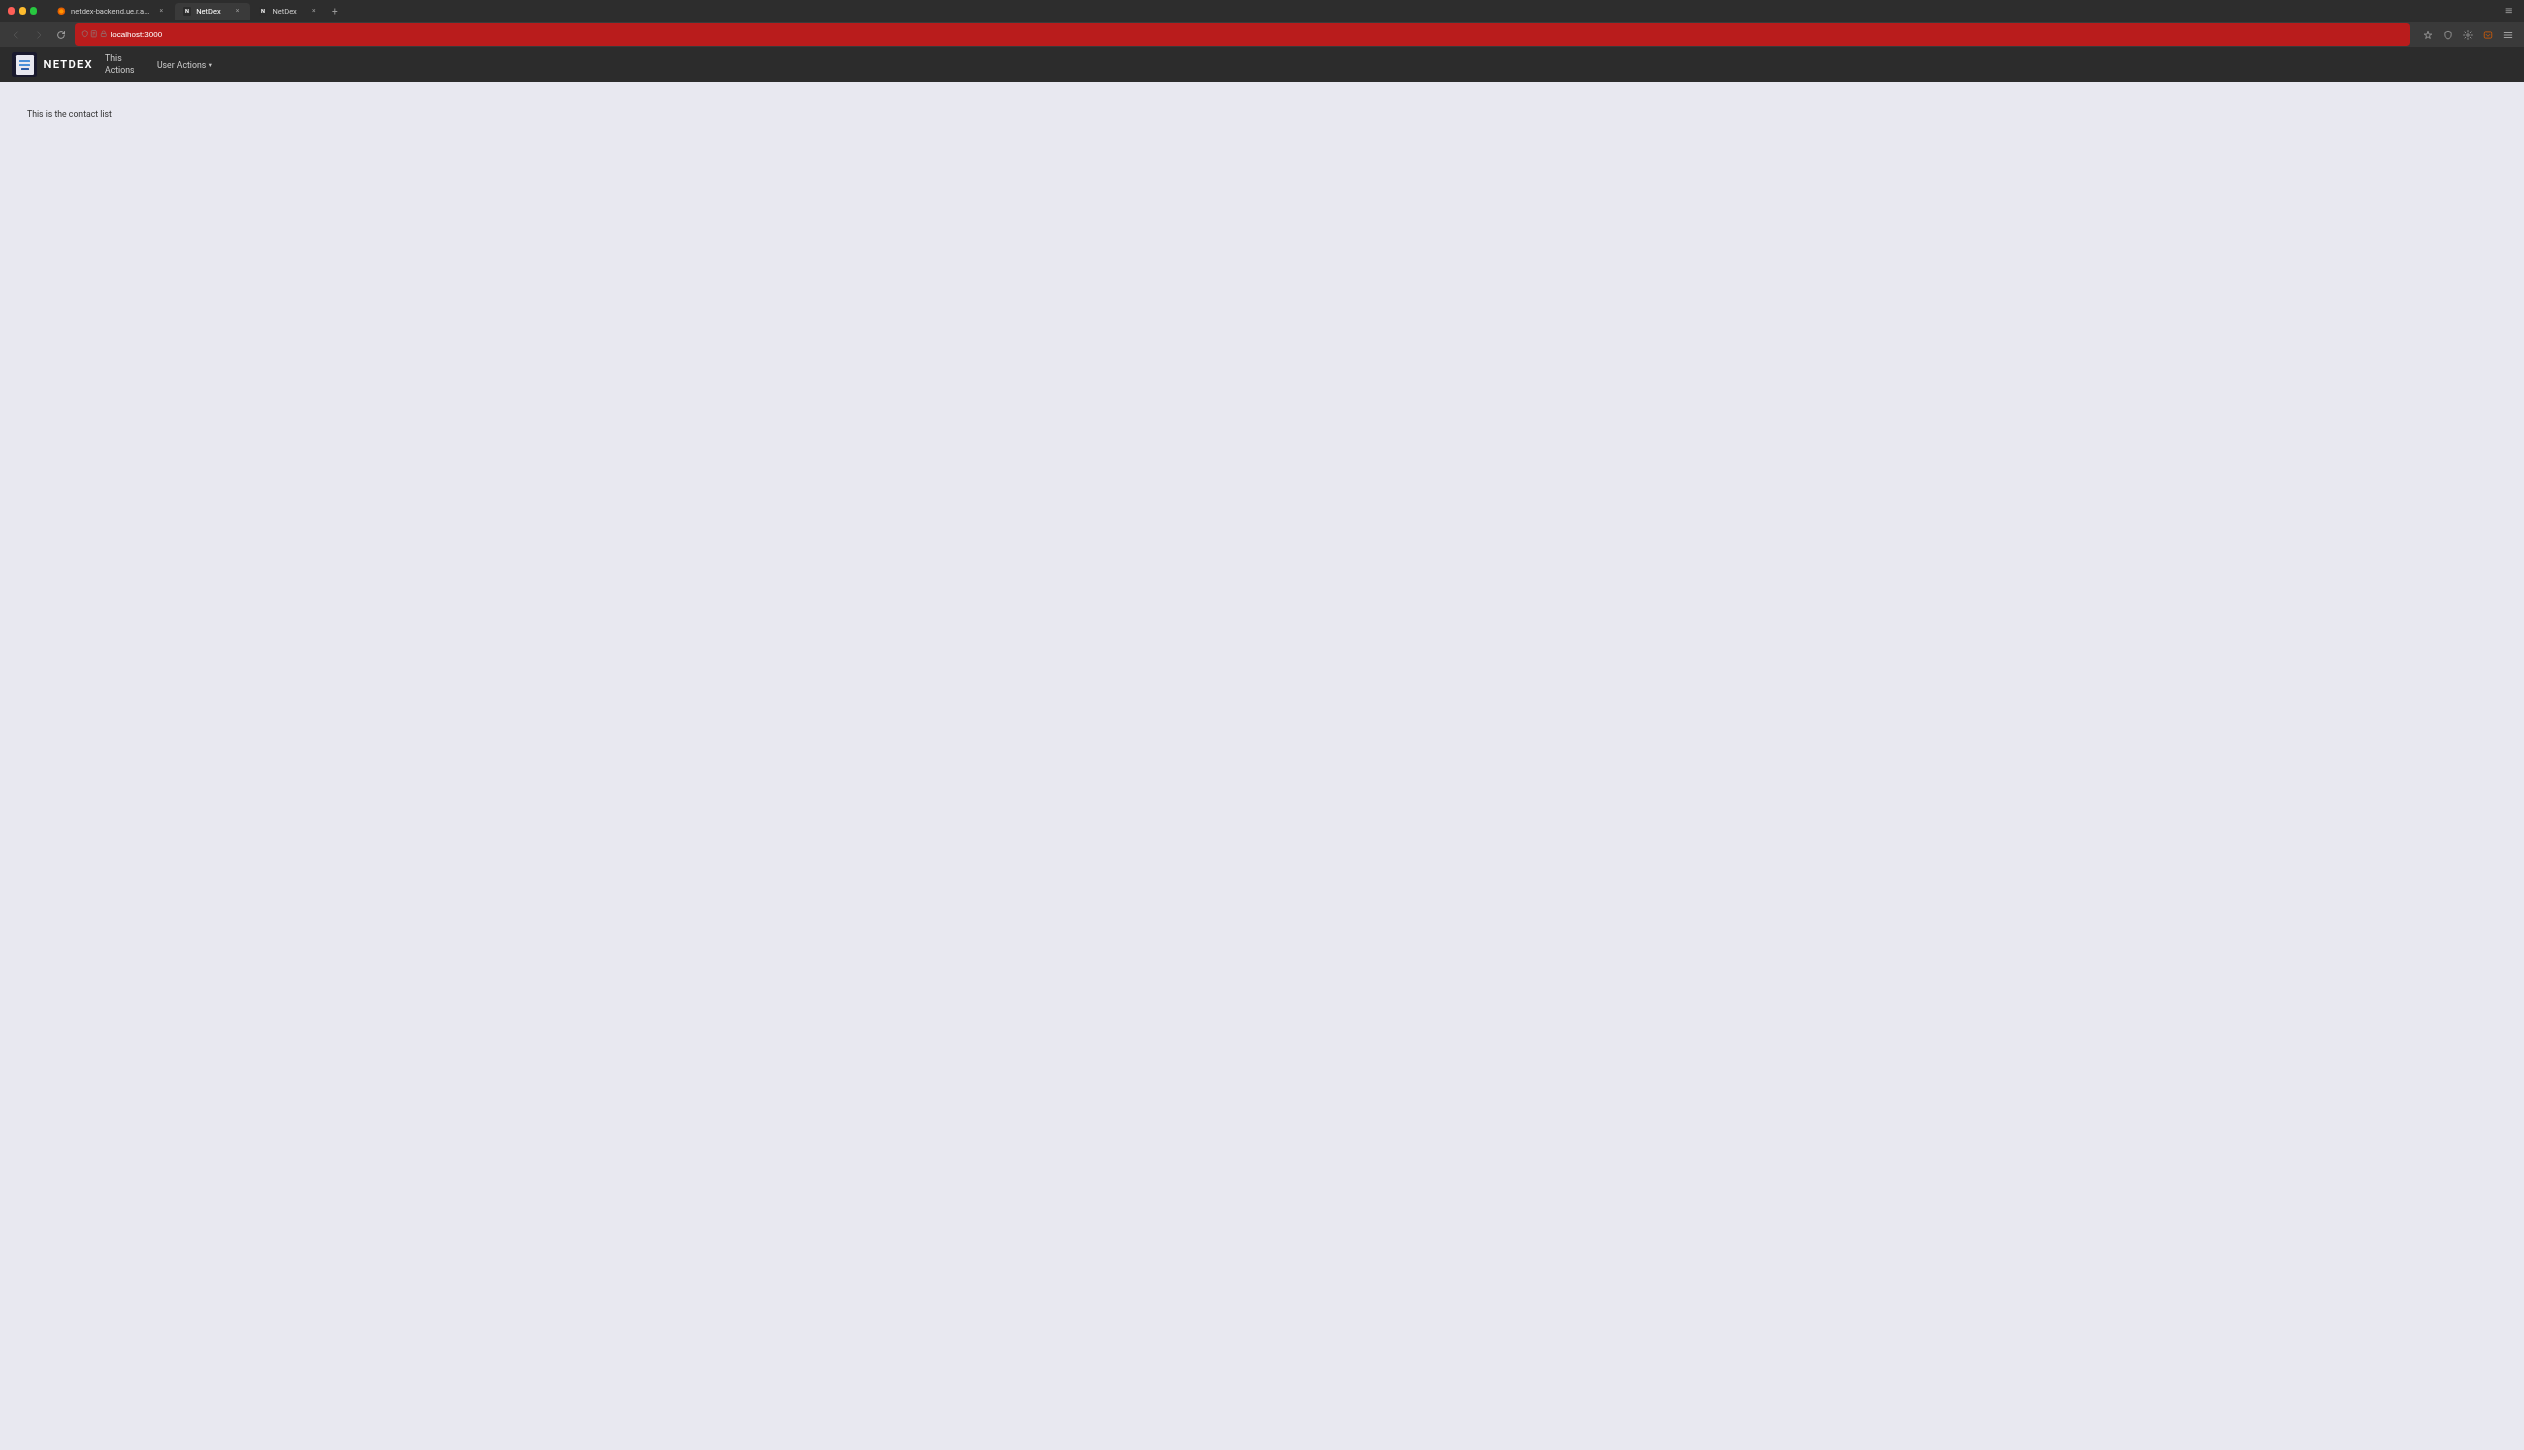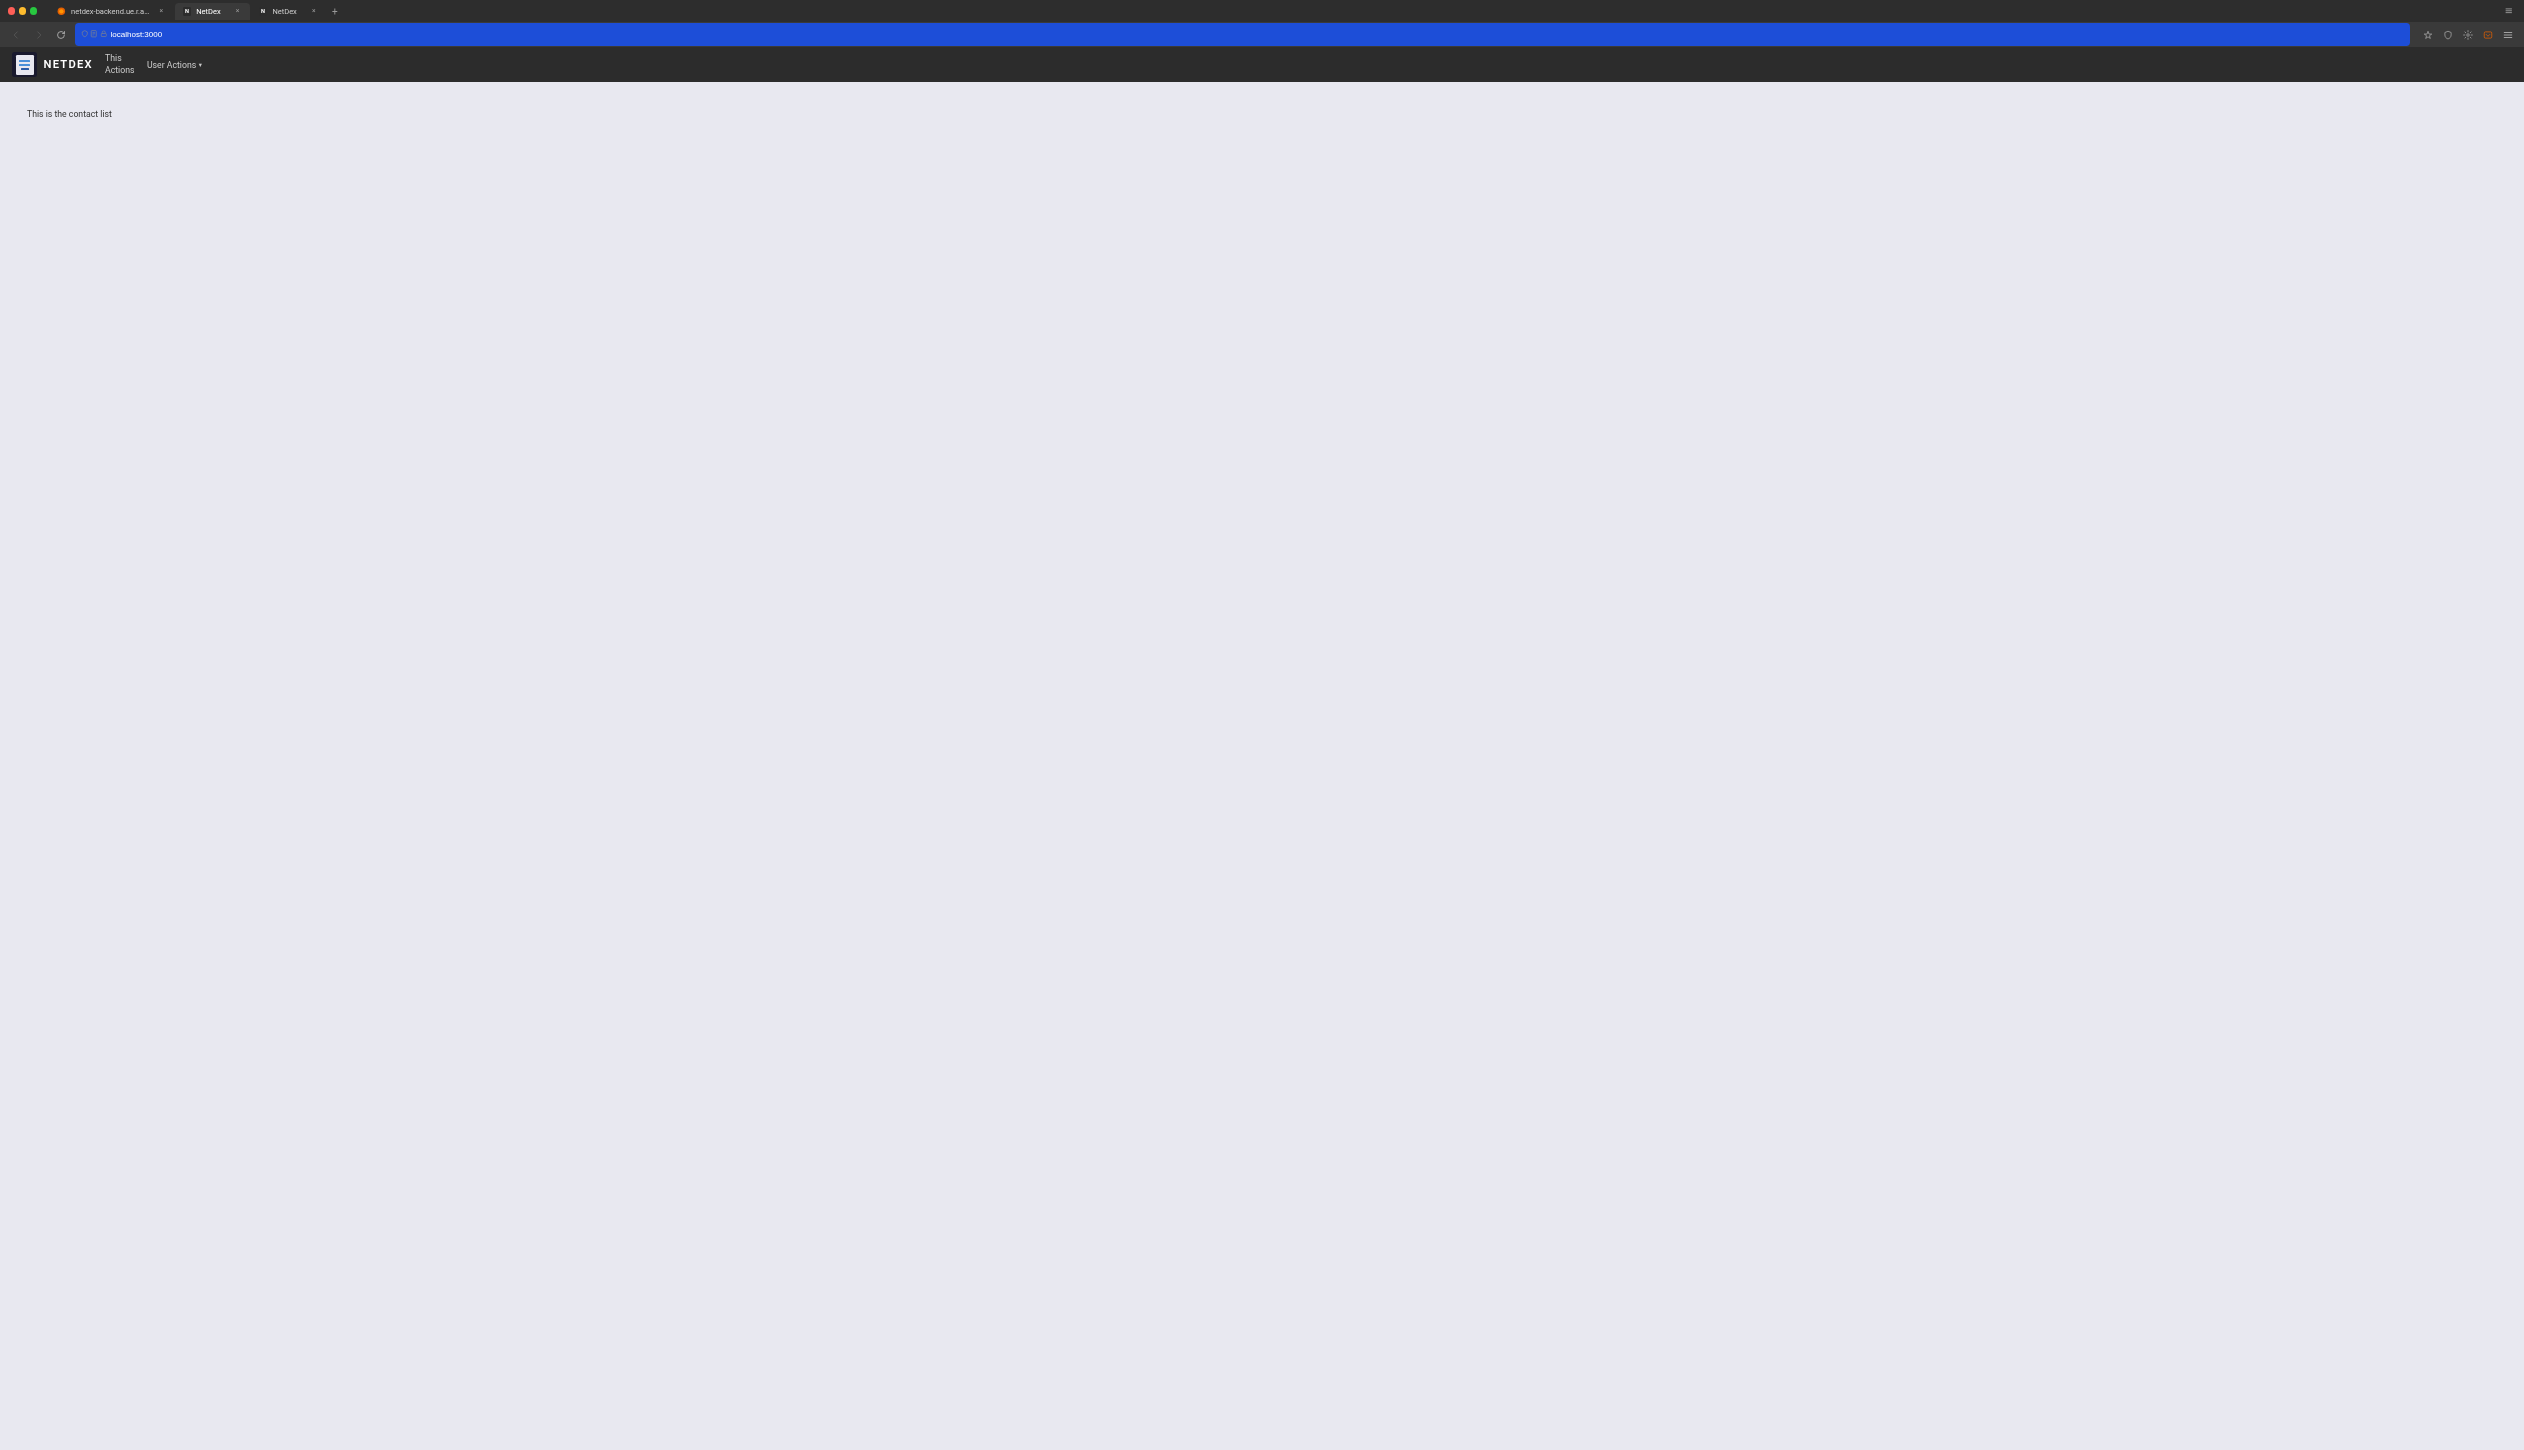--- a/index.html
+++ b/index.html
@@ -142,21 +142,21 @@
       cursor: pointer;
       border-radius: 2.5px;
       font-size: 8.7px;
     }
     .nav-btn.disabled { color: #555; cursor: default; }
 
     .address-bar-container {
       flex: 1;
       display: flex;
       align-items: center;
-      background: #1d4ed8;
+      background: #b91c1c;
       border-radius: 3.7px;
       padding: 0 6.2px;
       height: 23px;
       gap: 2px;
     }
 
     .address-bar-icon {
       color: #888;
       font-size: 7.5px;
     }
@@ -259,21 +259,21 @@
     }
 
     .app-nav-dropdown {
       display: flex;
       align-items: center;
       gap: 2.5px;
       color: #ccc;
       font-size: 8.7px;
       cursor: pointer;
       padding: 5px 7.5px;
-      margin-left: 5px;
+      margin-left: 15px;
       align-self: center;
     }
 
     .dropdown-arrow {
       font-size: 6.2px;
     }
 
     
     .main-area {
       flex: 1;

